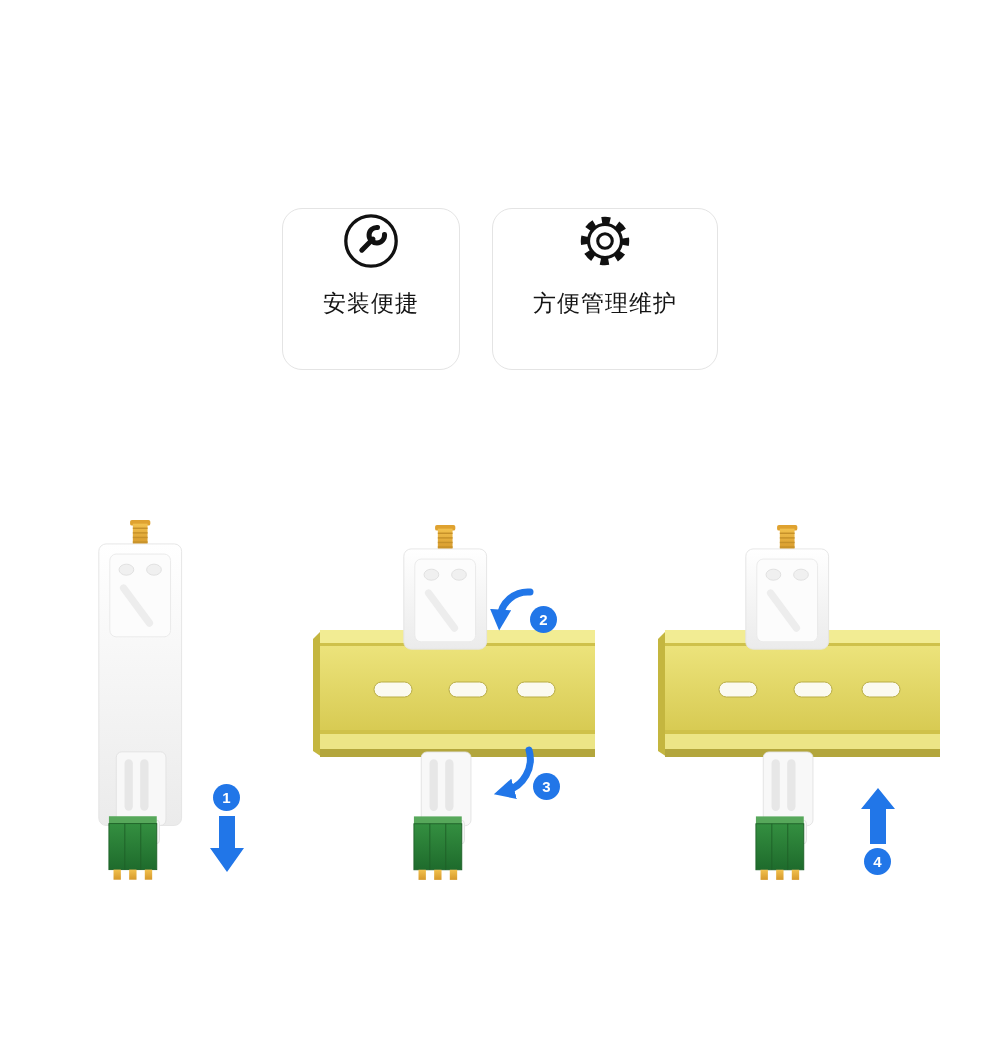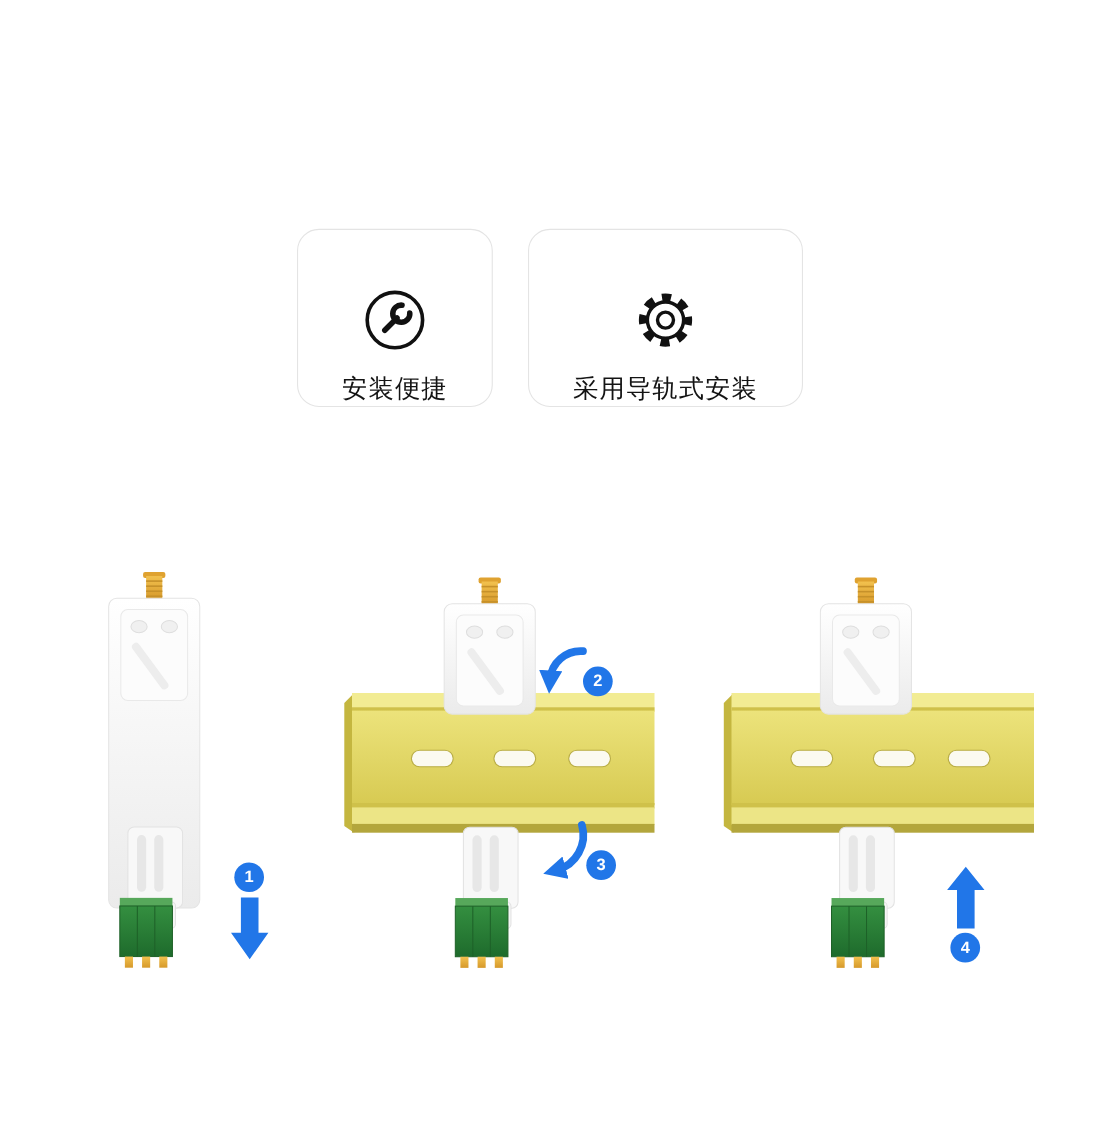--- a/index.html
+++ b/index.html
@@ -19,21 +19,21 @@
 
   .features {
     position:absolute; top:208px; left:0; width:100%;
     display:flex; justify-content:center; align-items:stretch; gap:32px;
   }
   .card {
     height:162px;
     background:#fff;
     border:1px solid #e4e4e4;
     border-radius:20px;
-    display:flex; flex-direction:column; align-items:center; justify-content:flex-end;
+    display:flex; flex-direction:column; align-items:center; justify-content:flex-start;
     gap:15px; padding:0 40px;
   }
   .card .icon { height:64px; display:flex; align-items:center; justify-content:center; }
   .card .label { font-size:23px; font-weight:500; letter-spacing:1px; color:#141414; white-space:nowrap; }
 
   .steps { position:absolute; top:500px; left:0; width:1000px; height:440px; }
   .illus { position:absolute; top:0; left:0; }
 
   .badge {
     position:absolute; width:27px; height:27px; border-radius:50%;
@@ -67,21 +67,21 @@
 
 
     <div class="card">
       <div class="icon">
         <svg width="62" height="62" viewBox="0 0 64 64">
           <circle cx="32" cy="32" r="21" fill="none" stroke="#111" stroke-width="8" stroke-dasharray="8.5 8" stroke-dashoffset="4"></circle>
           <circle cx="32" cy="32" r="17" fill="#fff" stroke="#111" stroke-width="3.2"></circle>
           <circle cx="32" cy="32" r="7.5" fill="none" stroke="#111" stroke-width="3.2"></circle>
         </svg>
       </div>
-      <div class="label">采用导轨式安装</div>
+      <div class="label">方便管理维护</div>
     </div>
 
   </div>
 
   <div class="steps">
 
     <svg class="illus" width="1000" height="440" viewBox="0 0 1000 440">
       <defs>
         <linearGradient id="gradHead" x1="0" y1="0" x2="0" y2="1">
           <stop offset="0" stop-color="#ffffff"></stop>

